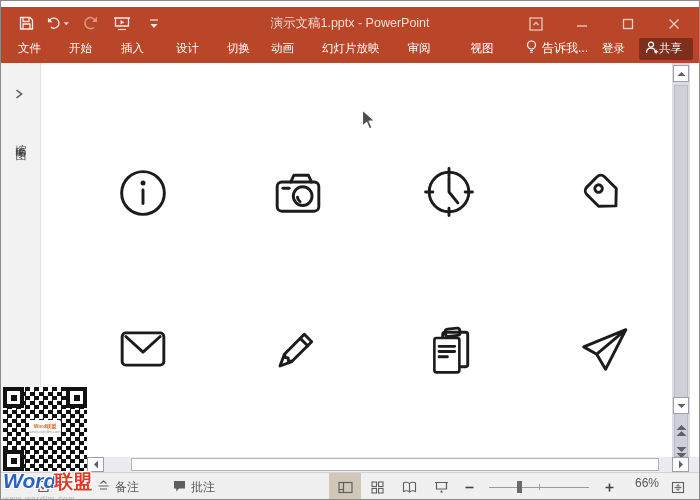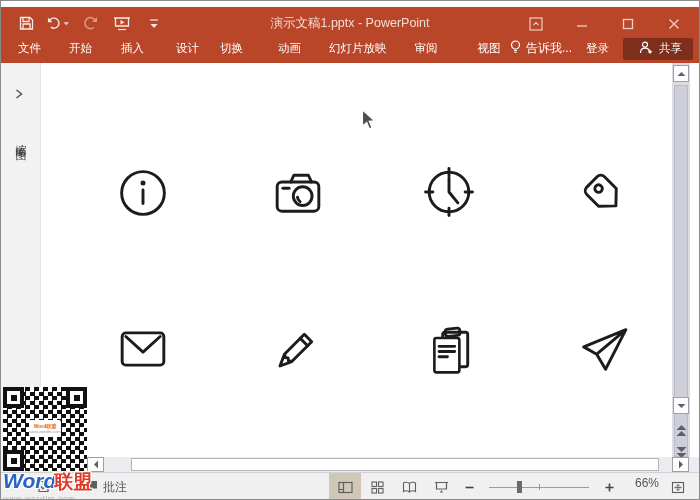--- a/index.html
+++ b/index.html
@@ -17,22 +17,22 @@
                color:#f3ddd5; font-size:12.5px; pointer-events:none; }
   .win-ctrls { position:absolute; right:2px; top:0; height:33px; display:flex; }
   .win-ctrls .wbtn { width:46px; height:33px; display:flex; align-items:center; justify-content:center; }
 
   
   .ribbon { position:absolute; left:0; top:33px; width:100%; height:29px; background:#ba4629; color:#fff; }
   .tabs { position:absolute; left:0; top:0; height:29px; display:flex; align-items:center; }
   .tab { font-size:11.5px; white-space:nowrap; cursor:default; }
   .ribbon-right { position:absolute; right:6px; top:0; height:29px; display:flex; align-items:center; gap:14px; }
   .tellme { display:flex; align-items:center; gap:5px; font-size:12px; }
-  .share-btn { display:flex; align-items:center; gap:6px; font-size:11.5px; background:rgba(0,0,0,.32);
-               border-radius:2px; padding:3px 11px 4px 16px;font-family:Liberation Serif, serif; }
+  .share-btn { display:flex; align-items:center; font-size:11.5px; background:rgba(0,0,0,.32);
+               border-radius:2px; padding:3px 11px 4px 6px;font-family:Liberation Serif, serif; }
 
   
   .left-pane { position:absolute; left:0; top:62px; width:40px; height:409px; background:#f2f2f2; border-right:1px solid #e3e3e3; }
   .pane-chevron { position:absolute; left:12px; top:24px; }
   .pane-label { position:absolute; left:50%; transform:translateX(-50%); top:72px; writing-mode:vertical-rl;
                 font-size:11px; color:#3f3f3f; letter-spacing:3px; }
 
   
   .canvas { position:absolute; left:41px; top:62px; width:630px; height:394px; background:#fff; }
   .slide-icon { position:absolute; width:50px; height:50px; }
@@ -147,22 +147,22 @@
       </div>
     </div>
   </div>
 
   <div class="ribbon">
     <div class="tabs">
       <span class="tab" style="margin-left:17px">文件</span>
       <span class="tab" style="margin-left:28px">开始</span>
       <span class="tab" style="margin-left:29px">插入</span>
       <span class="tab" style="margin-left:32px">设计</span>
-      <span class="tab" style="margin-left:21px">切换</span>
-      <span class="tab" style="margin-left:35px">动画</span>
+      <span class="tab" style="margin-left:28px">切换</span>
+      <span class="tab" style="margin-left:21px">动画</span>
       <span class="tab" style="margin-left:28px">幻灯片放映</span>
       <span class="tab" style="margin-left:28px">审阅</span>
       <span class="tab" style="margin-left:40px">视图</span>
     </div>
     <div class="ribbon-right">
       <div class="tellme">
         <span>
           <svg width="11" height="14" viewBox="0 0 11 14">
               <circle cx="5.5" cy="5" r="4" stroke="#fff" stroke-width="1.2" fill="none"></circle>
               <path d="M4 10.5 h3 M4.3 12.3 h2.4" stroke="#fff" stroke-width="1.1"></path>
@@ -301,20 +301,29 @@
   </div>
 
   <div class="statusbar">
     <div class="sb-left">
       <div class="sb-item" style="margin-left:16px">
         <svg width="14" height="14" viewBox="0 0 14 14">
             <path d="M2 1.5 h9 v10 h-9 z" stroke="#5f5f5f" stroke-width="1.2" fill="none"></path>
             <path d="M4 6.5 l2 2.2 3.8 -4.4" stroke="#5f5f5f" stroke-width="1.3" fill="none"></path>
           </svg>
       </div>
+      <div class="sb-item" style="margin-left:22px">
+        <span>
+          <svg width="13" height="12" viewBox="0 0 13 12">
+              <path d="M3.5 3.5 L6.5 1 L9.5 3.5" stroke="#5f5f5f" stroke-width="1.1" fill="none"></path>
+              <path d="M1.5 6 h10 M3 9 h7" stroke="#5f5f5f" stroke-width="1.2"></path>
+            </svg>
+        </span>
+        <span>备注</span>
+      </div>
       <div class="sb-item" style="margin-left:10px">
         <span>
           <svg width="13" height="12" viewBox="0 0 13 12">
               <path d="M1 1 h11 v7.5 h-6 l-2.8 3 v-3 h-2.2 z" fill="#5f5f5f"></path>
             </svg>
         </span>
         <span>批注</span>
       </div>
     </div>
 

